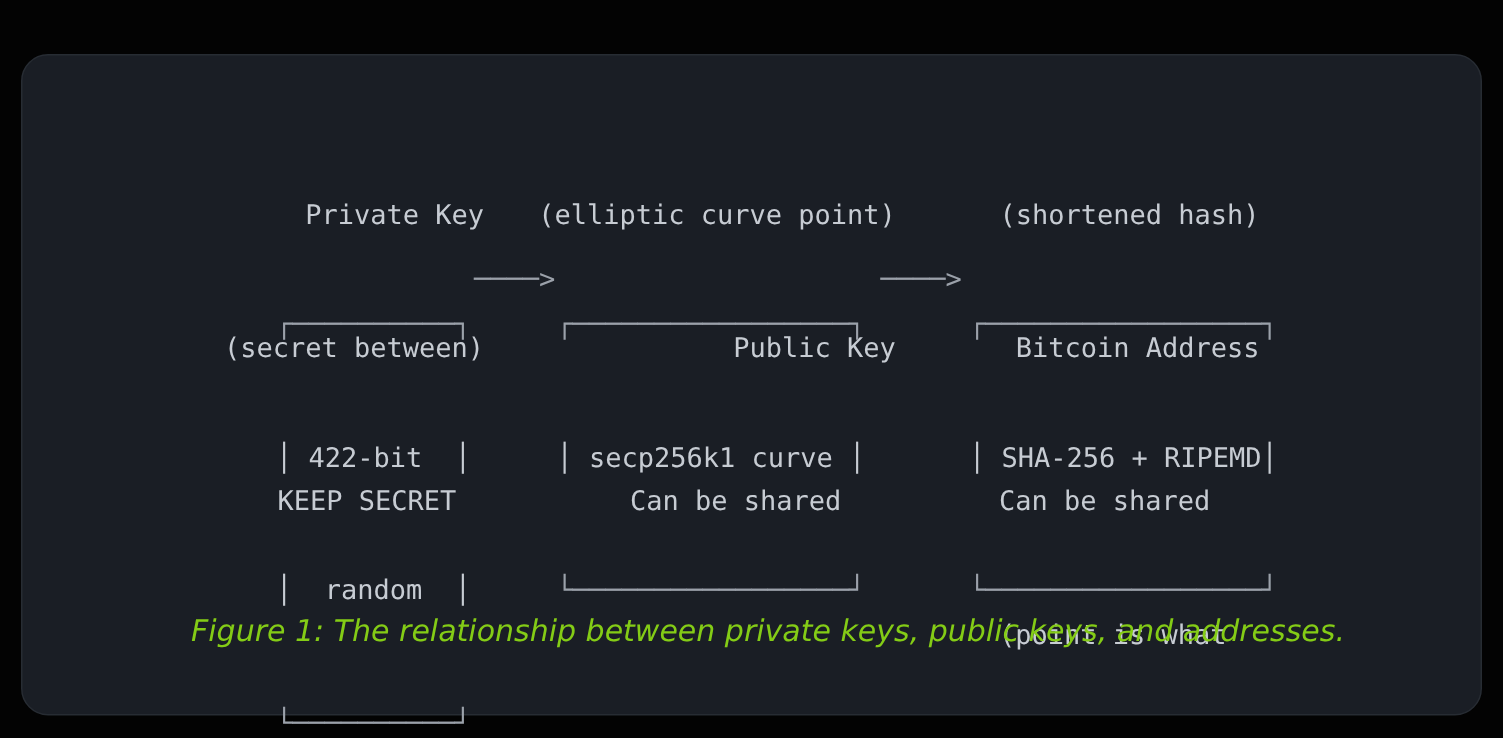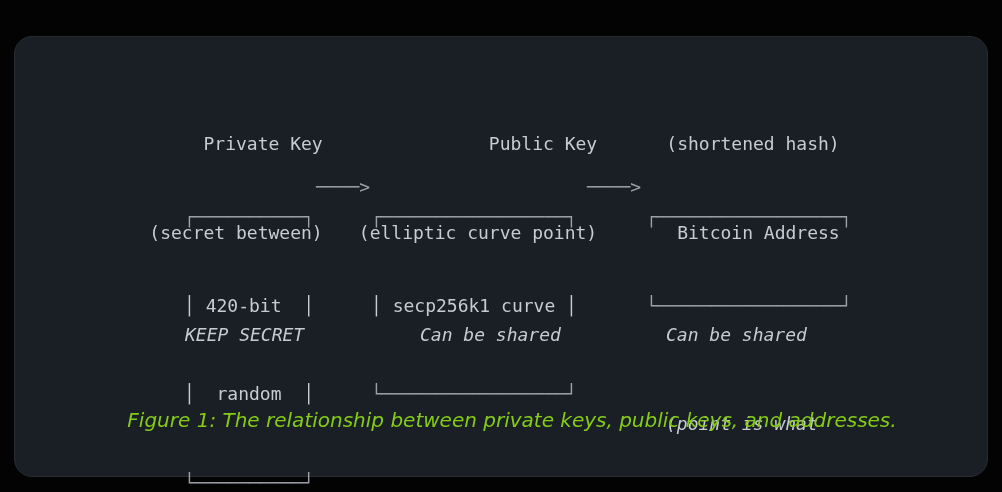--- a/index.html
+++ b/index.html
@@ -41,21 +41,20 @@
     position: absolute;
     top: 143px;
   }
   .arrow {
     position: absolute;
     top: 172px;
   }
   .note {
     position: absolute;
     top: 261px;
-    font-style: italic;
   }
   .caption {
     position: absolute;
     left: 14px;
     top: 408px;
     width: 974px;
     text-align: center;
     font-family: "DejaVu Sans", "Liberation Sans", sans-serif;
     font-style: italic;
     font-size: 20px;
@@ -67,41 +66,42 @@
 </head>
 <body>
 
 <div class="card"></div>
 
 <div class="hdr mono" style="left:236px">
   <div>Private Key</div>
   <div>(secret between)</div>
 </div>
 <div class="hdr mono" style="left:478px">
+  <div>(elliptic curve point)</div>
   <div>Public Key</div>
-  <div>(elliptic curve point)</div>
 </div>
 <div class="hdr mono" style="left:753px">
   <div>(shortened hash)</div>
   <div>Bitcoin Address</div>
 </div>
 
 <div class="box mono" style="left:184px">
   <div class="dim">┌──────────┐</div>
-  <div>│ 420-bit  │</div>
+  <div>│ 422-bit  │</div>
   <div>│  random  │</div>
   <div class="dim">└──────────┘</div>
 </div>
 <div class="box mono" style="left:371px">
   <div class="dim">┌─────────────────┐</div>
   <div>│ secp256k1 curve │</div>
   <div class="dim">└─────────────────┘</div>
 </div>
 <div class="box mono" style="left:646px">
   <div class="dim">┌─────────────────┐</div>
+  <div>│ SHA-256 + RIPEMD│</div>
   <div class="dim">└─────────────────┘</div>
 </div>
 
 <div class="arrow mono dim" style="left:316px">────&gt;</div>
 <div class="arrow mono dim" style="left:587px">────&gt;</div>
 
 <div class="note mono" style="left:185px">
   <div>KEEP SECRET</div>
 </div>
 <div class="note mono" style="left:420px">

